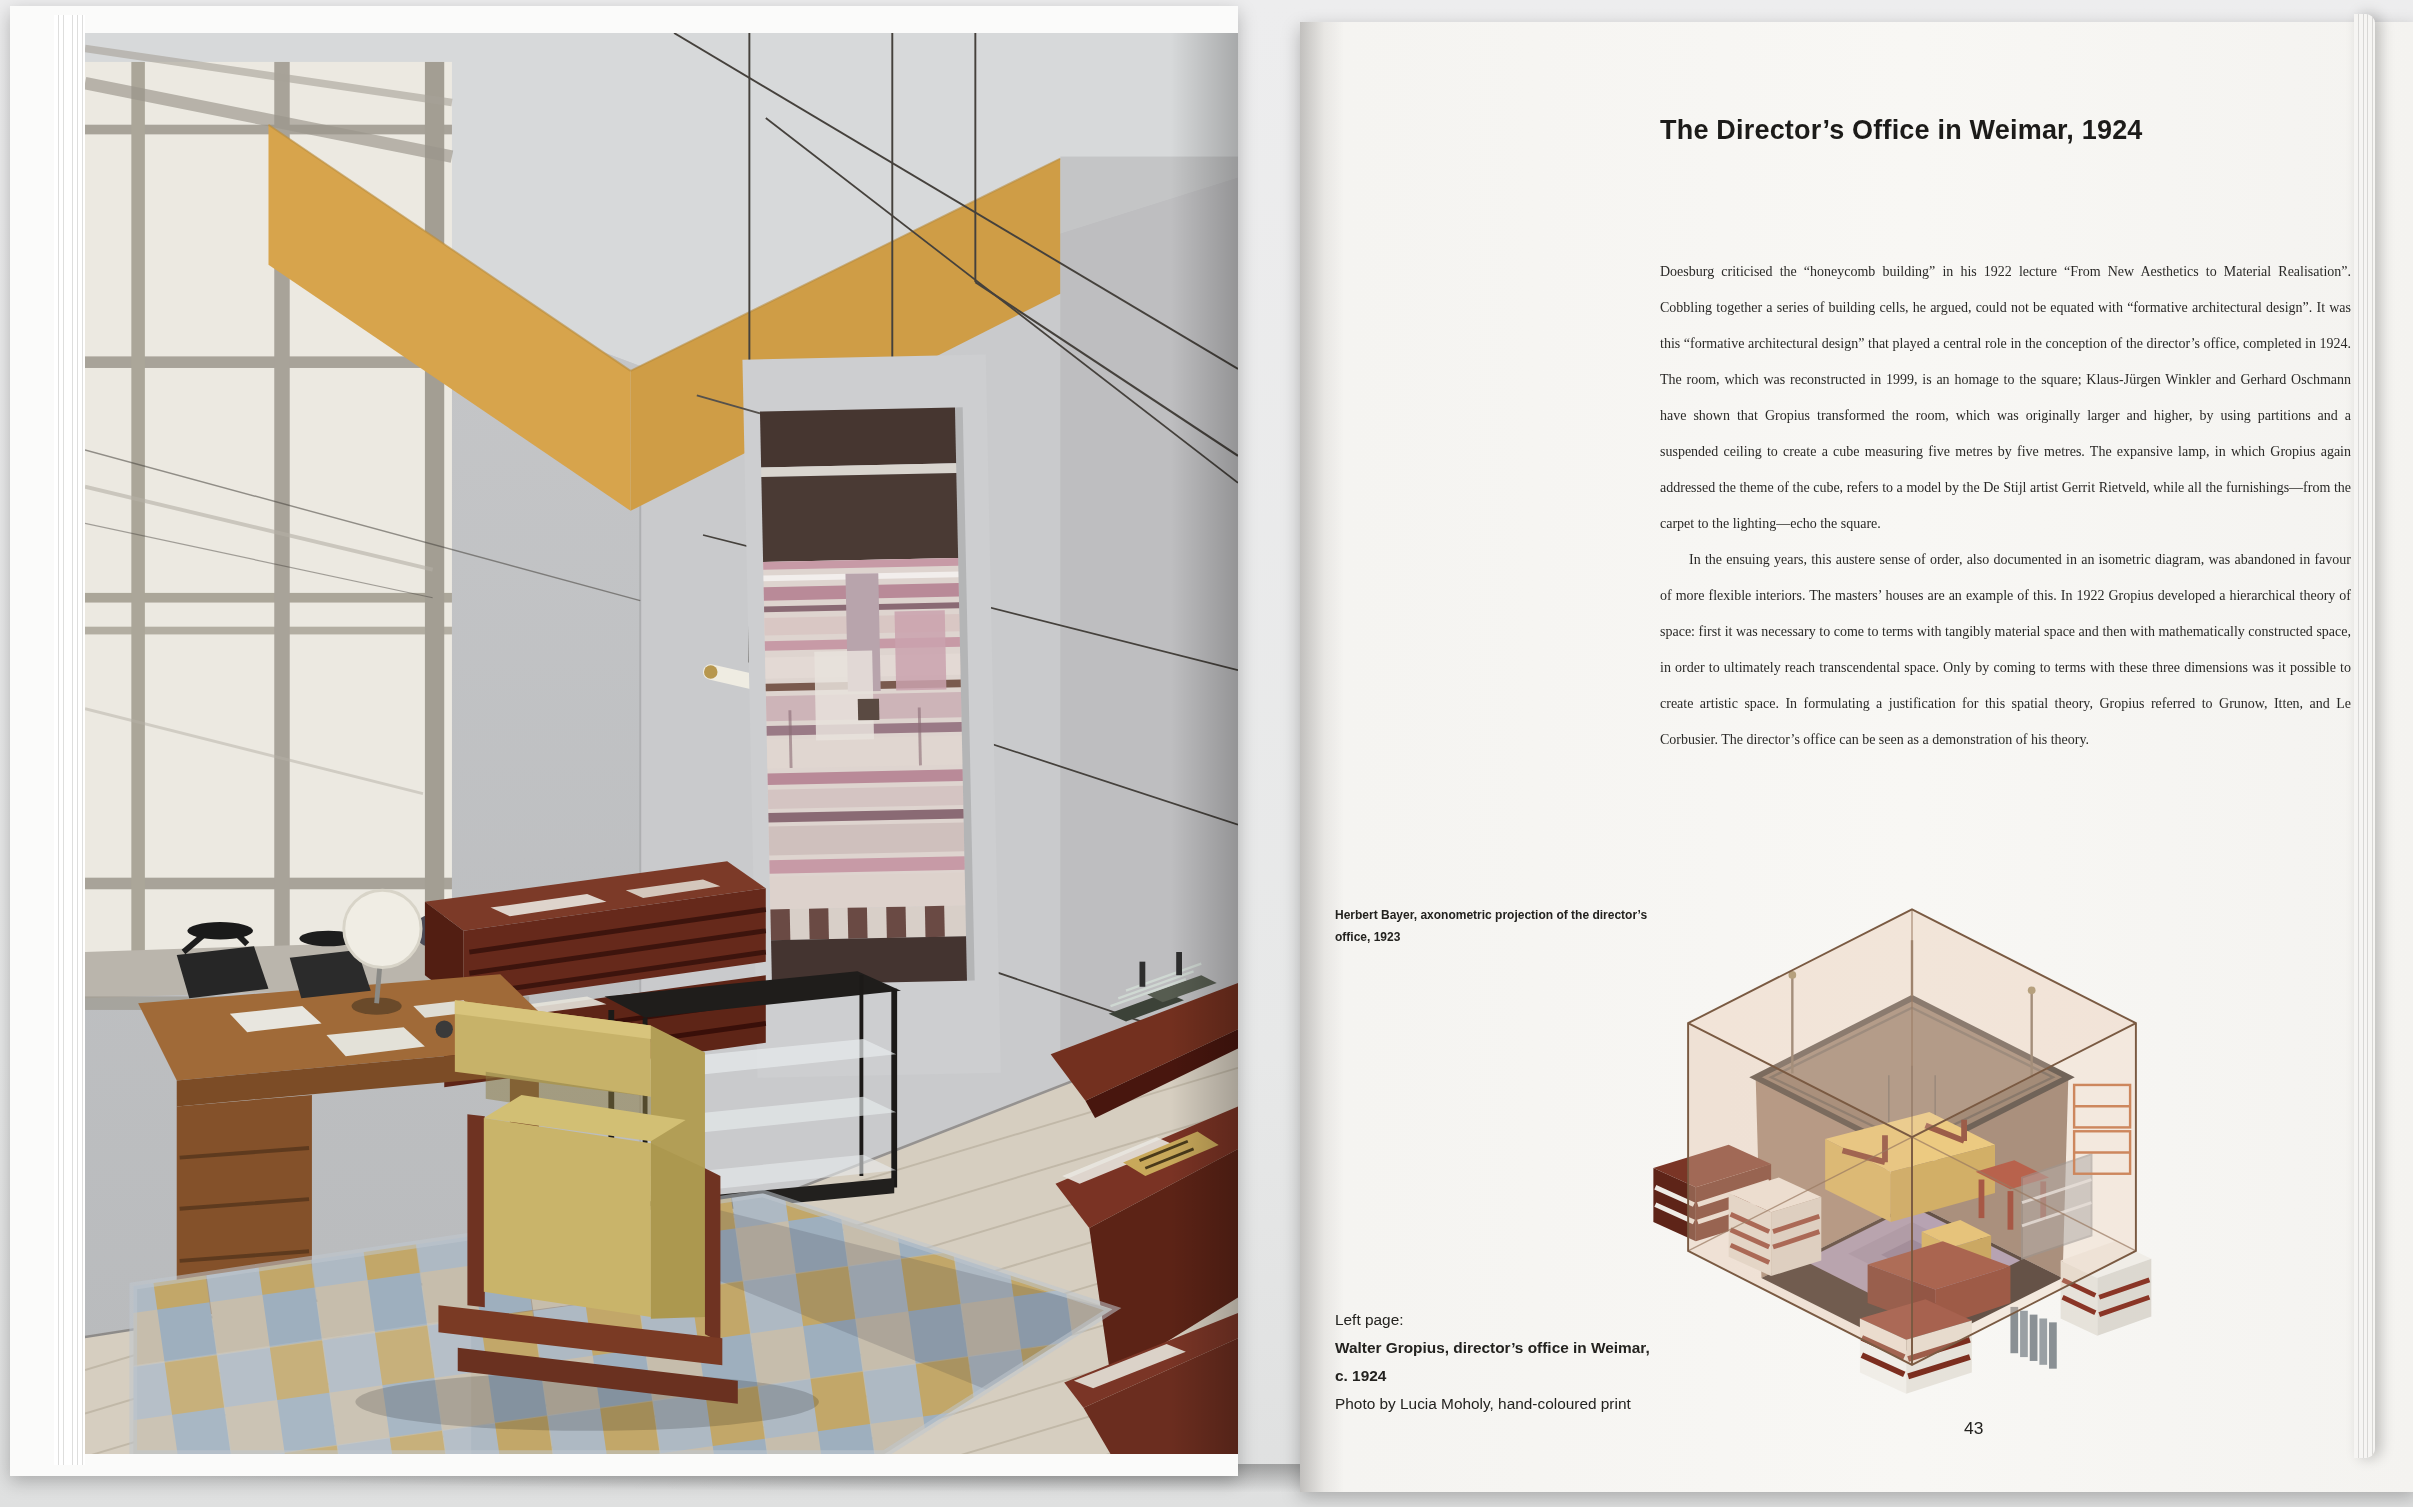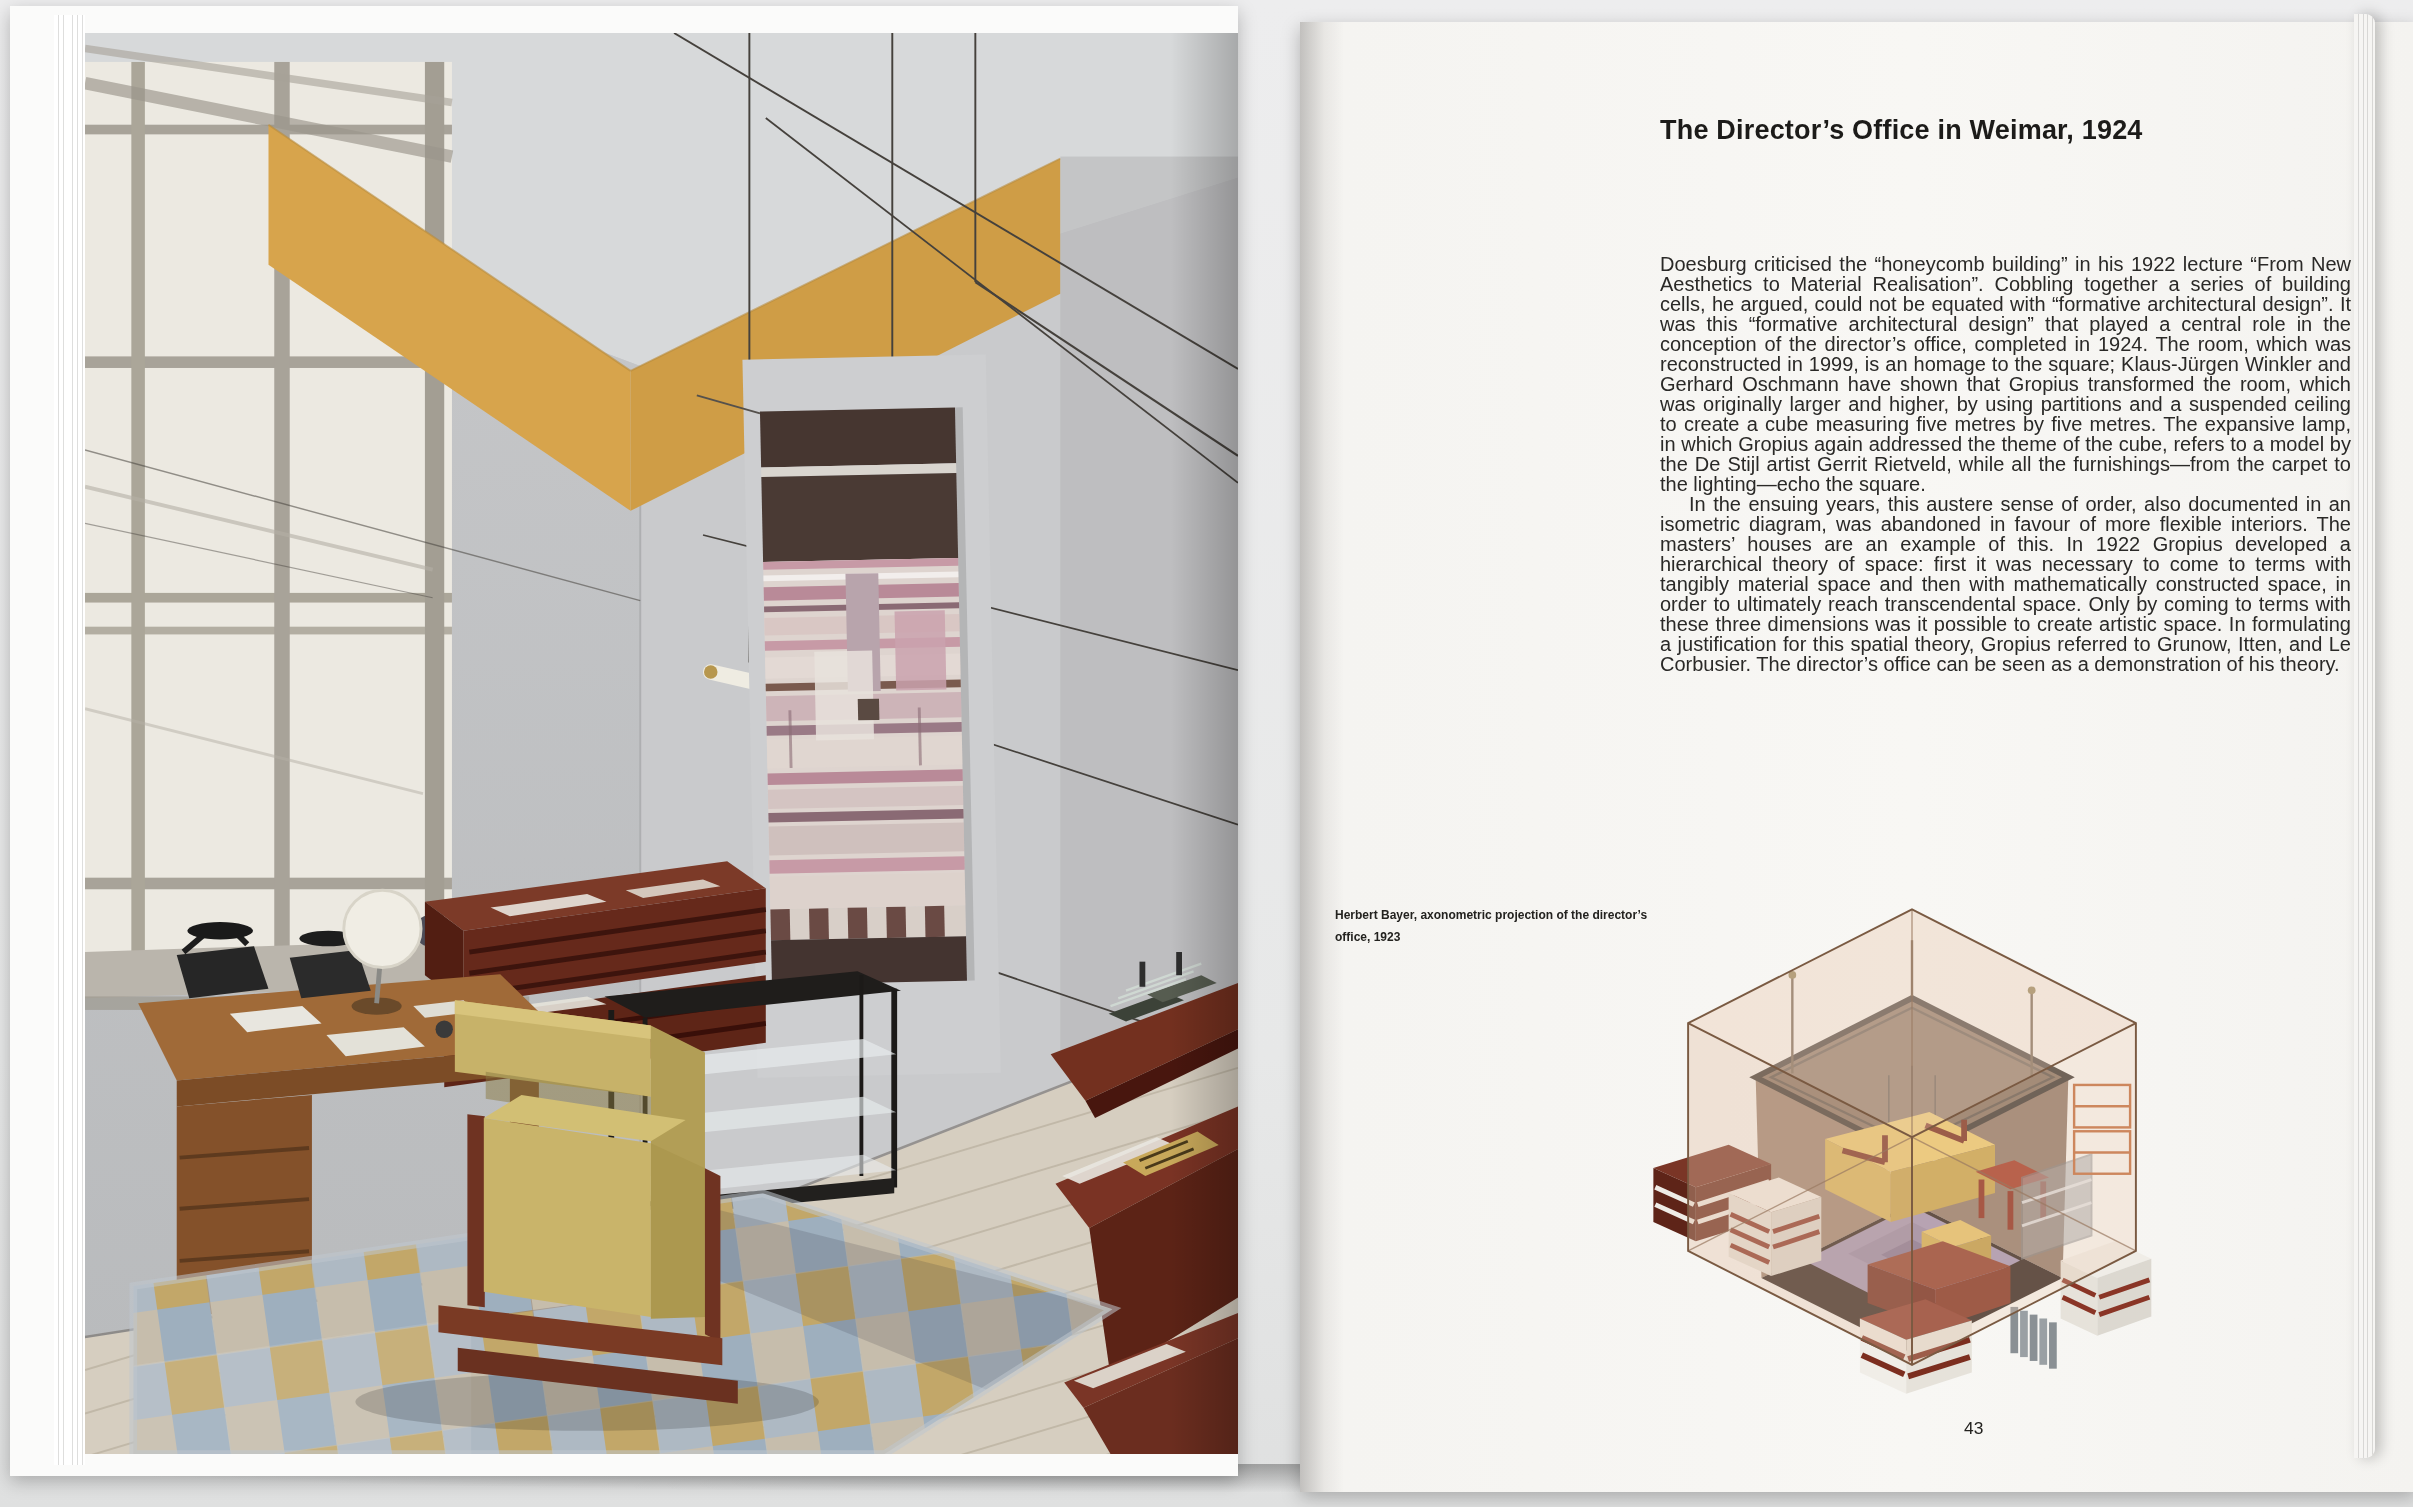--- a/index.html
+++ b/index.html
@@ -18,21 +18,21 @@
      background:repeating-linear-gradient(90deg,#ffffff 0 3.9px,#dededd 3.9px 4.8px);}
   .page-edges-right{position:absolute;left:2354px;top:13.5px;width:21px;height:1444px;
      background:repeating-linear-gradient(90deg,#f6f5f3 0 3.9px,#d8d7d5 3.9px 4.8px);
      border-radius:0 9.7px 9.7px 0;box-shadow:5.8px 0 13.5px rgba(0,0,0,.22);}
   .photo{position:absolute;left:75px;top:27px;width:1153px;height:1421px;background:#c7c8ca;}
   .photo svg{display:block;width:100%;height:100%;}
 
   .title{position:absolute;left:360px;top:75px;width:637px;
          font-size:27px;font-weight:bold;letter-spacing:0.2px;color:#1c1b19;}
   .body-copy{position:absolute;left:360px;top:232px;width:691px;
-         font-size:20px;line-height:20px;color:#2a2927;text-align:justify;}
+         font-size:14px;line-height:36px;color:#2a2927;text-align:justify;font-family:Liberation Serif, serif;}
   .body-copy p{margin:0;}
   .body-copy p + p{text-indent:29px;}
   .axon-caption{position:absolute;left:35px;top:882px;width:319px;
          font-size:12px;line-height:22px;font-weight:bold;color:#23221f;}
   .leftpage-caption{position:absolute;left:35px;top:1284px;width:328px;
          font-size:15.4px;line-height:28px;color:#23221f;}
   .leftpage-caption .bold{font-weight:bold;}
   .page-number{position:absolute;left:664px;top:1396px;font-size:17.4px;color:#23221f;}
   .axon-figure{position:absolute;left:336px;top:859px;width:552px;height:543px;}
   .axon-figure svg{display:block;width:100%;height:100%;}
@@ -423,19 +423,25 @@
             <line x1="286" y1="28" x2="286" y2="264"></line>
             <line x1="54" y1="382" x2="286" y2="264"></line>
             <line x1="518" y1="382" x2="286" y2="264"></line>
           </g>
           <path d="M286,28 L518,146 L518,382 L286,500 L54,382 L54,146 Z" fill="none" stroke="#7a5a42" stroke-width="2"></path>
           <path d="M54,146 L286,264 L518,146 M286,264 L286,500" fill="none" stroke="#7a5a42" stroke-width="2"></path>
         </g>
       </svg>
     </div>
 
+    <div class="leftpage-caption">
+      <div>Left page:</div>
+      <div class="bold">Walter Gropius, director’s office in Weimar,</div>
+      <div class="bold">c. 1924</div>
+      <div>Photo by Lucia Moholy, hand-coloured print</div>
+    </div>
 
     <div class="page-number">43</div>
   </div>
 
   <div class="page-edges-right"></div>
 </div>
 
 
 </body></html>

